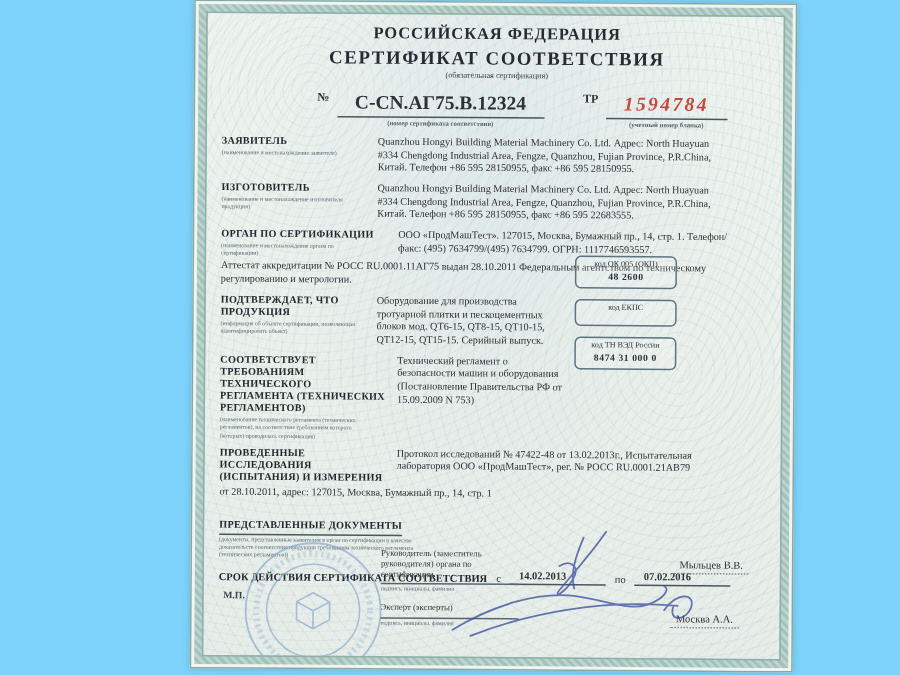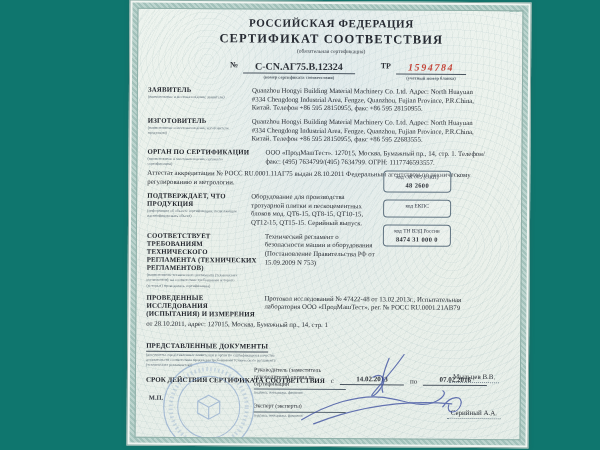--- a/index.html
+++ b/index.html
@@ -2,21 +2,21 @@
 <html><head>
 <meta charset="utf-8">
 <style>
   * { box-sizing: border-box; margin: 0; padding: 0; }
   body {
     width: 600px; height: 450px; overflow: hidden;
     background: #ffffff;
     font-family: "Liberation Serif", serif;
     color: #2d3138;
   }
-  .page { position: relative; width: 600px; height: 450px; background: #0f766e; }
+  .page { position: relative; width: 600px; height: 450px; background: #7dd3fc; }
 
   .sheet {
     position: absolute; left: 128px; top: 1px; width: 402px; height: 446px;
     transform: rotate(0.4deg);
     box-shadow: 0 0 5px rgba(60,80,75,0.25);
   }
   .frame { position: absolute; inset: 0; border: 1px solid #86a8a1; background: #f0f5f1; padding: 2px; }
   .band {
     height: 100%; padding: 5px;
     background: repeating-linear-gradient(45deg, #bcd4ce 0 2px, #a3c2bb 2px 4px);
@@ -32,21 +32,21 @@
       linear-gradient(180deg, #edf3ee 0%, #eaf0ea 60%, #e7eee9 100%);
   }
 
   .h-country { text-align: center; font-weight: bold; font-size: 11px; letter-spacing: .6px; color: #272b33; }
   .h-title   { text-align: center; font-weight: bold; font-size: 12.5px; letter-spacing: 1.1px; margin-top: 3px; color: #272b33; }
   .h-sub     { text-align: center; font-size: 5.5px; margin-top: 1px; color: #3a4049; }
 
   .num-row { display: flex; justify-content: center; gap: 26px; margin: 7px 0 7px 34px; align-items: flex-start; }
   .num-group { display: flex; gap: 5px; font-size: 8px; font-weight: bold; align-items: flex-start; }
   .slot { display: flex; flex-direction: column; align-items: center; }
-  .slot-val { font-size: 10px; font-weight: bold; border-bottom: 1px solid #4a5560; padding: 0 12px 1px; white-space: nowrap; }
+  .slot-val { font-size: 13px; font-weight: bold; border-bottom: 1px solid #4a5560; padding: 0 12px 1px; white-space: nowrap; }
   .slot-cap { font-size: 4.5px; color: #556069; margin-top: 1px; white-space: nowrap; }
   .red { color: #c4483d; letter-spacing: 1.6px; font-style: italic; }
 
   .row { display: flex; margin-bottom: 5px; }
   .lbl { flex: 0 0 104px; padding-right: 6px; }
   .row.wide .lbl { flex-basis: 118px; }
   .lbl-main { font-weight: bold; font-size: 6.8px; letter-spacing: .2px; color: #23262d; line-height: 1.2; }
   .lbl-sub { font-size: 3.9px; color: #5b6a74; line-height: 1.3; margin-top: 1px; max-width: 96px; }
   .cnt { flex: 1; font-size: 6.8px; line-height: 1.28; padding-right: 28px; color: #2b2f36; }
   .cnt.narrow { padding-right: 138px; }
@@ -58,21 +58,21 @@
   .code-label { font-size: 5.4px; color: #2d3340; }
   .code-value { font-size: 6.4px; font-weight: bold; margin-top: 2px; letter-spacing: .4px; }
 
   .doc-row { margin-bottom: 5px; }
   .doc-row .lbl-main { display: inline-block; border-bottom: 1px solid #4a5560; padding-bottom: 1px; }
   .doc-row .lbl-sub { max-width: 150px; }
 
   .validity { display: flex; align-items: flex-end; gap: 6px; margin-top: 6px; }
   .v-label { font-weight: bold; font-size: 7px; color: #23262d; }
   .v-con { font-size: 7px; }
-  .v-slot { min-width: 64px; text-align: center; border-bottom: 1px solid #4a5560; font-weight: bold; font-size: 7px; padding: 0 6px 1px; }
+  .v-slot { min-width: 64px; border-bottom: 1px solid #4a5560; font-weight: bold; font-size: 7px; padding: 0 6px 1px; }
 
   .footer { position: absolute; left: 10px; top: 352px; width: 374px; height: 86px; }
   .mp { position: absolute; left: 3px; top: 33px; font-size: 6.5px; font-weight: bold; color: #3a3f47; }
   .stamp { position: absolute; left: 11px; top: -6px; width: 104px; height: 104px; }
   .sig-block { position: absolute; left: 108px; top: 5px; width: 92px; }
   .sig-block.expert { top: 41px; }
   .sig-role { font-size: 5.8px; line-height: 1.18; color: #2d3138; border-bottom: 1px solid #586570; padding-bottom: 2px; }
   .sig-cap { font-size: 3.9px; color: #5b6a74; margin-top: 1px; }
   .sig-name { position: absolute; font-size: 7px; color: #2b2f36; border-bottom: 1px dotted #7c8b95; padding: 0 4px 1px; white-space: nowrap; }
   .sig-name.head { left: 303px; top: 10px; }
@@ -201,21 +201,21 @@
             <div class="sig-block">
               <div class="sig-role">Руководитель (заместитель руководителя) органа по сертификации</div>
               <div class="sig-cap">подпись, инициалы, фамилия</div>
             </div>
             <div class="sig-name head">Мыльцев В.В.</div>
 
             <div class="sig-block expert">
               <div class="sig-role">Эксперт (эксперты)</div>
               <div class="sig-cap">подпись, инициалы, фамилия</div>
             </div>
-            <div class="sig-name expert-n">Серийный А.А.</div>
+            <div class="sig-name expert-n">Москва А.А.</div>
 
             <svg class="ink" viewBox="0 0 376 104">
               <g stroke="#3f51a1" stroke-width="1.2" fill="none" opacity="0.78" stroke-linecap="round">
                 <path d="M258,10 C250,22 238,36 228,48 C222,55 230,52 236,42 C241,34 235,28 227,33"></path>
                 <path d="M243,14 C238,26 234,38 237,48"></path>
                 <path d="M156,76 C182,60 212,50 238,53 C260,56 274,63 287,58 C297,54 301,48 297,46"></path>
                 <path d="M168,80 C208,64 256,55 306,59"></path>
                 <path d="M297,62 C305,50 318,50 315,60 C312,69 300,70 303,60"></path>
               </g>
             </svg>

